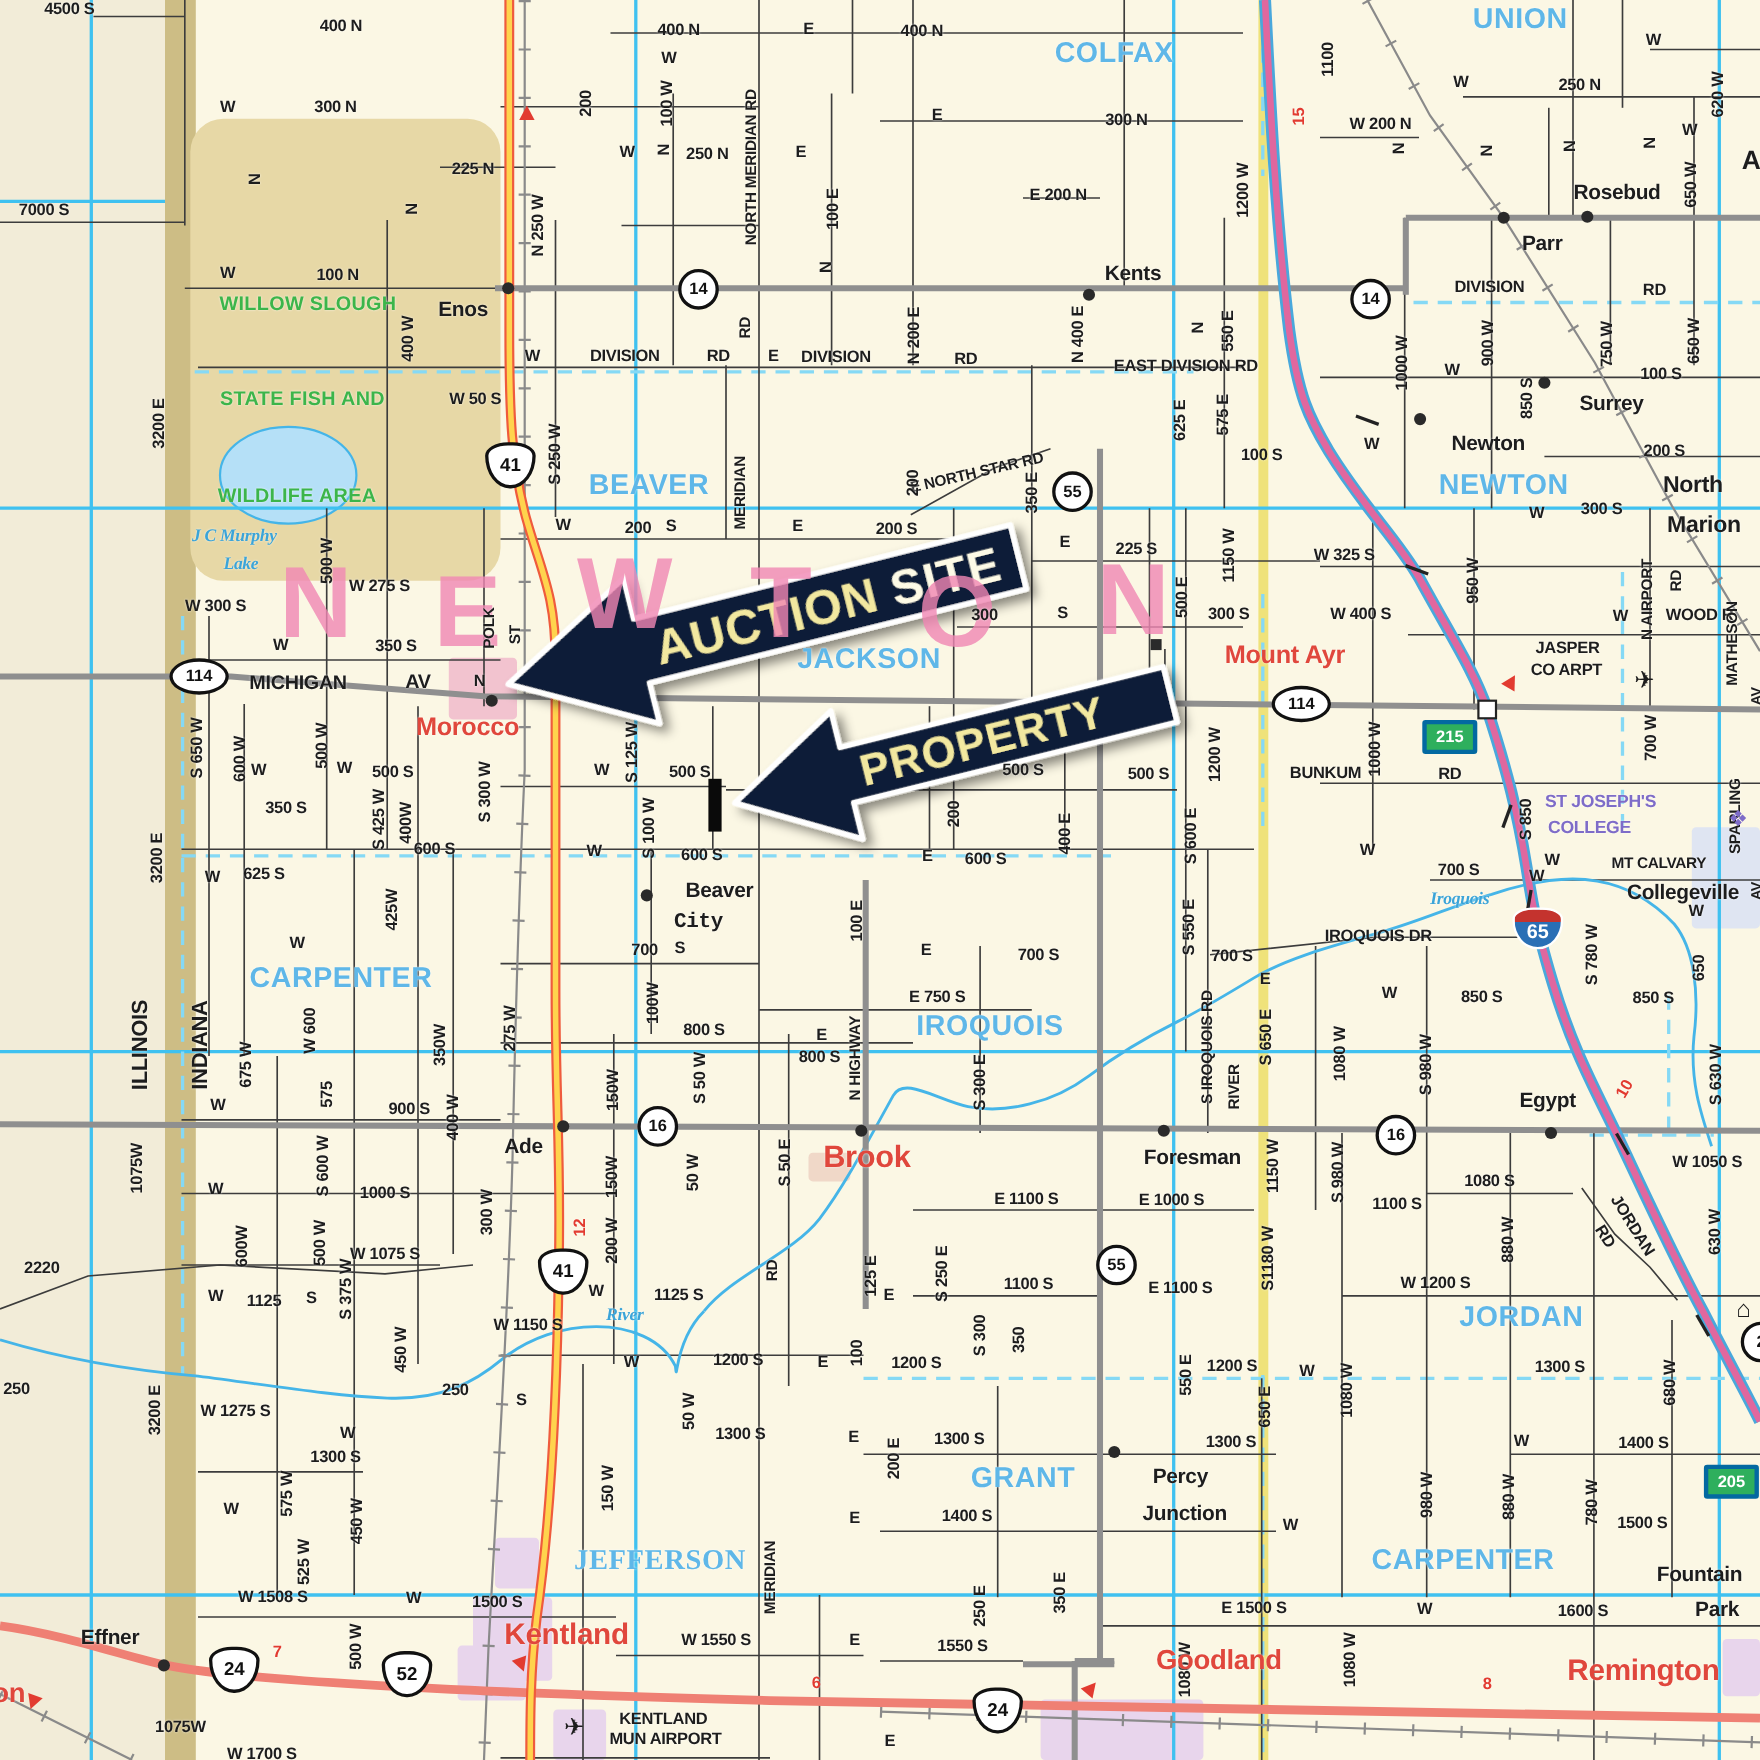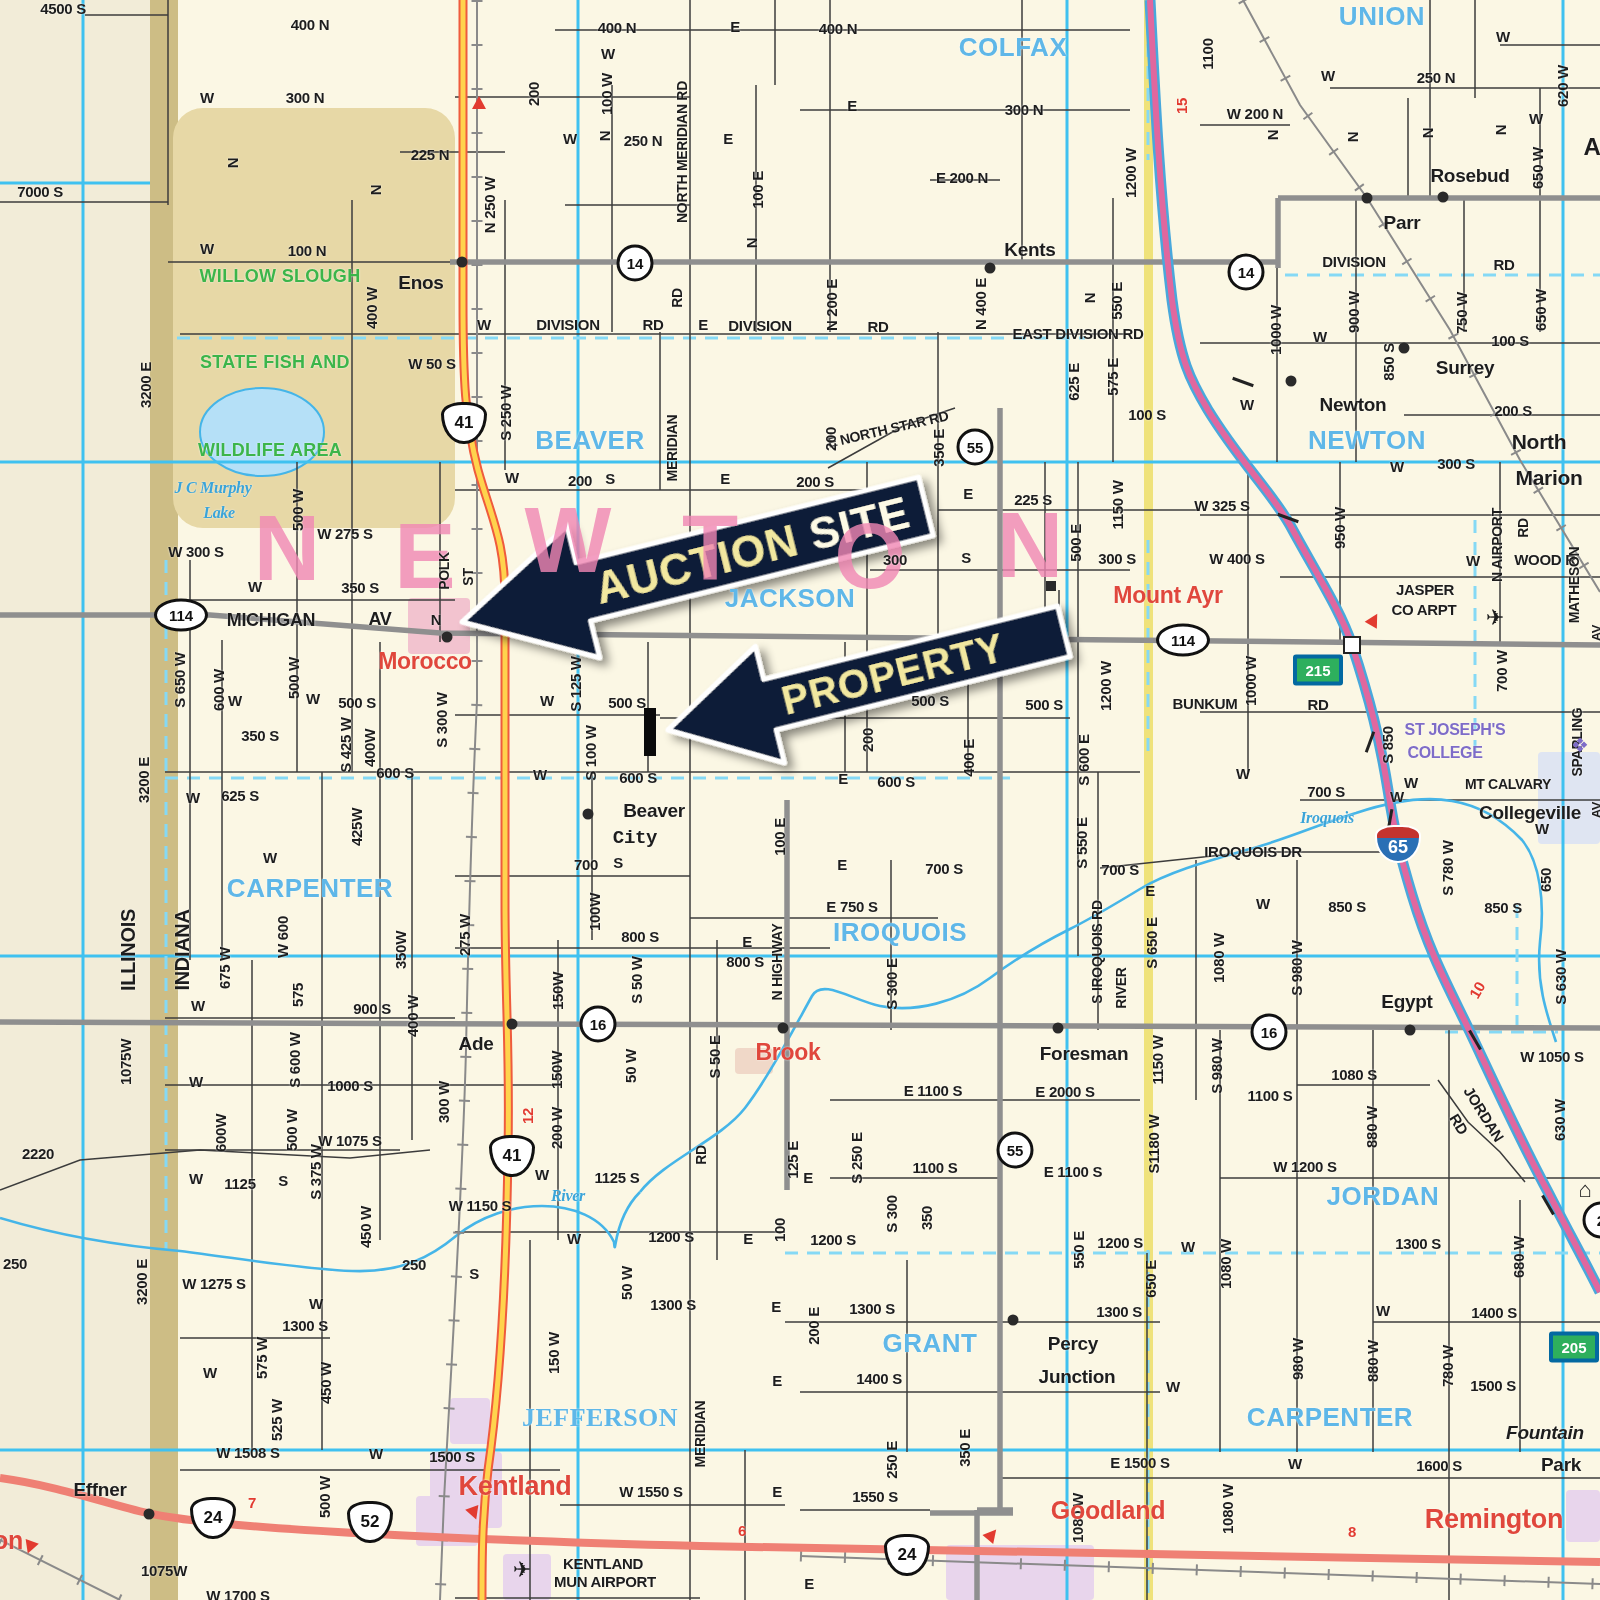--- a/index.html
+++ b/index.html
@@ -438,21 +438,21 @@
       <span class="lb" style="left: 944px; top: 868px;">700 S</span>
       <span class="lb" style="left: 852px; top: 906px;">E 750 S</span>
       <span class="lb v" style="left: 891px; top: 984px;">S 300 E</span>
       <span class="lb v" style="left: 1081px; top: 843px;">S 550 E</span>
       <span class="lb" style="left: 1120px; top: 869px;">700 S</span>
       <span class="lb" style="left: 1150px; top: 890px;">E</span>
       <span class="lb v" style="left: 1097px; top: 952px; font-size: 14px;">S IROQUOIS RD</span>
       <span class="lb v" style="left: 1121px; top: 988px; font-size: 14px;">RIVER</span>
       <span class="lb v" style="left: 1151px; top: 943px;">S 650 E</span>
       <span class="lb" style="left: 933px; top: 1090px;">E 1100 S</span>
-      <span class="lb" style="left: 1065px; top: 1091px;">E 2000 S</span>
+      <span class="lb" style="left: 1065px; top: 1091px;">E 1000 S</span>
       <span class="lb" style="left: 1073px; top: 1171px;">E 1100 S</span>
       <span class="lb" style="left: 935px; top: 1167px;">1100 S</span>
       <span class="lb v" style="left: 856px; top: 1158px;">S 250 E</span>
       <span class="lb" style="left: 808px; top: 1177px;">E</span>
       <span class="lb v" style="left: 1153px; top: 1144px;">S1180 W</span>
       <span class="lb v" style="left: 1157px; top: 1060px;">1150 W</span>
       <span class="lb" style="left: 586px; top: 864px;">700</span>
       <span class="lb" style="left: 618px; top: 862px;">S</span>
       <span class="lb v" style="left: 594px; top: 912px;">100W</span>
       <span class="lb" style="left: 640px; top: 936px;">800 S</span>
@@ -565,31 +565,31 @@
       <span class="lb t" style="left: 1470px; top: 175px; font-size: 19px;">Rosebud</span>
       <span class="lb t" style="left: 1465px; top: 367px; font-size: 19px;">Surrey</span>
       <span class="lb t" style="left: 1353px; top: 404px; font-size: 19px;">Newton</span>
       <span class="lb t" style="left: 1539px; top: 441px; font-size: 21px;">North</span>
       <span class="lb t" style="left: 1549px; top: 477px; font-size: 21px;">Marion</span>
       <span class="lb r t" style="left: 1168px; top: 595px; font-size: 23px;">Mount Ayr</span>
       <span class="lb r t" style="left: 425px; top: 661px; font-size: 23px;">Morocco</span>
       <span class="lb t" style="left: 654px; top: 810px; font-size: 19px;">Beaver</span>
       <span class="lb t" style="left: 635px; top: 838px; font-size: 19px; font-family: Liberation Mono, monospace;">City</span>
       <span class="lb t" style="left: 476px; top: 1043px; font-size: 19px;">Ade</span>
-      <span class="lb r t" style="left: 788px; top: 1052px; font-size: 23px;">Brook</span>
+      <span class="lb r t" style="left: 788px; top: 1052px; font-size: 28px;">Brook</span>
       <span class="lb t" style="left: 1084px; top: 1053px; font-size: 19px;">Foresman</span>
       <span class="lb t" style="left: 1407px; top: 1001px; font-size: 19px;">Egypt</span>
       <span class="lb t" style="left: 1530px; top: 812px; font-size: 19px;">Collegeville</span>
       <span class="lb t" style="left: 1073px; top: 1343px; font-size: 19px;">Percy</span>
       <span class="lb t" style="left: 1077px; top: 1376px; font-size: 19px;">Junction</span>
       <span class="lb r t" style="left: 1108px; top: 1510px; font-size: 25px;">Goodland</span>
       <span class="lb r t" style="left: 1494px; top: 1519px; font-size: 27px;">Remington</span>
       <span class="lb r t" style="left: 515px; top: 1486px; font-size: 27px;">Kentland</span>
       <span class="lb t" style="left: 100px; top: 1489px; font-size: 19px;">Effner</span>
-      <span class="lb t" style="left: 1545px; top: 1432px; font-size: 19px; font-style: italic;">Fountain</span>
+      <span class="lb t" style="left: 1545px; top: 1432px; font-size: 19px;">Fountain</span>
       <span class="lb t" style="left: 1561px; top: 1464px; font-size: 19px;">Park</span>
       <span class="lb r t" style="left: 8px; top: 1540px; font-size: 25px;">on</span>
       <span class="lb m" style="left: 1181px; top: 106px; font-size: 15px; transform: translate(-50%, -50%) rotate(-90deg);">15</span>
       <span class="lb m" style="left: 527px; top: 1116px; font-size: 15px; transform: translate(-50%, -50%) rotate(-90deg);">12</span>
       <span class="lb m" style="left: 1477px; top: 990px; font-size: 15px; transform: translate(-50%, -50%) rotate(-60deg);">10</span>
       <span class="lb m" style="left: 252px; top: 1502px; font-size: 15px;">7</span>
       <span class="lb m" style="left: 742px; top: 1530px; font-size: 15px;">6</span>
       <span class="lb m" style="left: 1352px; top: 1531px; font-size: 15px;">8</span>
     </div>
   <div id="marks" class="layer">

